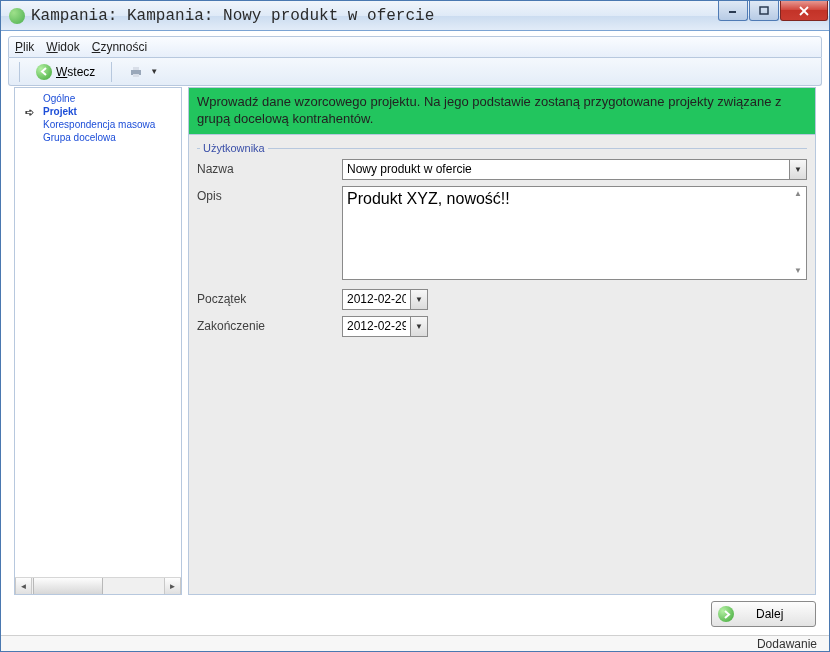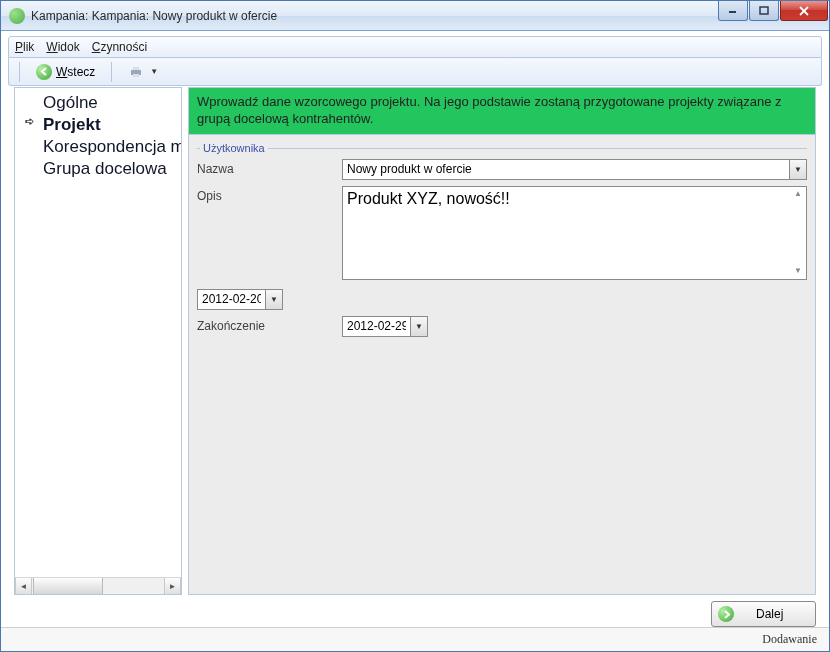--- a/index.html
+++ b/index.html
@@ -26,21 +26,22 @@
   }
   .titlebar .app-icon {
     width: 16px; height: 16px;
     border-radius: 50%;
     background: radial-gradient(circle at 30% 30%, #9ee08a, #4caf50);
     margin-right: 6px;
     flex-shrink: 0;
   }
   .titlebar .title-text {
     color: #2b2b2b;
-    font-size: 12px;
+    font-size: 16px;
+    font-family: Liberation Mono, monospace;
   }
   .titlebar .win-controls {
     margin-left: auto;
     display: flex;
     height: 100%;
   }
   .titlebar .win-btn {
     width: 30px;
     height: 20px;
     margin-top: 0px;
@@ -133,22 +134,22 @@
     margin-right: 6px;
     position: relative;
   }
   .sidebar .nav-list {
     flex: 1;
     padding: 4px 0 0 0;
     overflow: hidden;
   }
   .sidebar .nav-item {
     padding: 1px 0 1px 28px;
-    font-size: 17px;
-    color: #0f172a;
+    font-size: 10px;
+    color: #1d4ed8;
     white-space: nowrap;
     position: relative;
   }
   .sidebar .nav-item.active {
     font-weight: bold;
   }
   .sidebar .nav-item.active::before {
     content: "➪";
     position: absolute;
     left: 10px;
@@ -307,30 +308,29 @@
   .next-btn .fwd-icon {
     width:16px; height:16px; border-radius:50%;
     background: radial-gradient(circle at 30% 30%, #b4f0a4, #3da635);
     display:flex; align-items:center; justify-content:center;
     color:#fff; font-size:10px; font-weight:bold;
   }
   
   .statusbar {
     position: absolute;
     bottom: 0; left: 0; right: 0;
-    height: 24px;
+    height: 16px;
     border-top: 1px solid #d0d0d0;
     background: #f7f7f7;
     display: flex;
     align-items: center;
     justify-content: flex-end;
     padding: 0 12px;
     font-size: 12px;
     color: #333;
-    font-family: Liberation Serif, serif;
   }
 </style>
 </head>
 <body>
 
 <div class="titlebar">
   <div class="app-icon"></div>
   <div class="title-text">Kampania: Kampania: Nowy produkt w ofercie</div>
   <div class="win-controls">
     <div class="win-btn">
@@ -416,20 +416,21 @@
         <div class="form-row">
           <div class="lbl">Opis</div>
           <div class="textarea-wrap">
             <textarea class="desc-textarea" style="">Produkt XYZ, nowość!!</textarea>
             <div class="ta-scroll-up">▲</div>
             <div class="ta-scroll-down">▼</div>
           </div>
         </div>
 
         <div class="form-row">
+          <div class="lbl">Początek</div>
           <div class="date-wrap">
             <input type="text" value="2012-02-20" style="">
             <div class="dd-btn">▼</div>
           </div>
         </div>
 
         <div class="form-row">
           <div class="lbl">Zakończenie</div>
           <div class="date-wrap">
             <input type="text" value="2012-02-29" style="">

